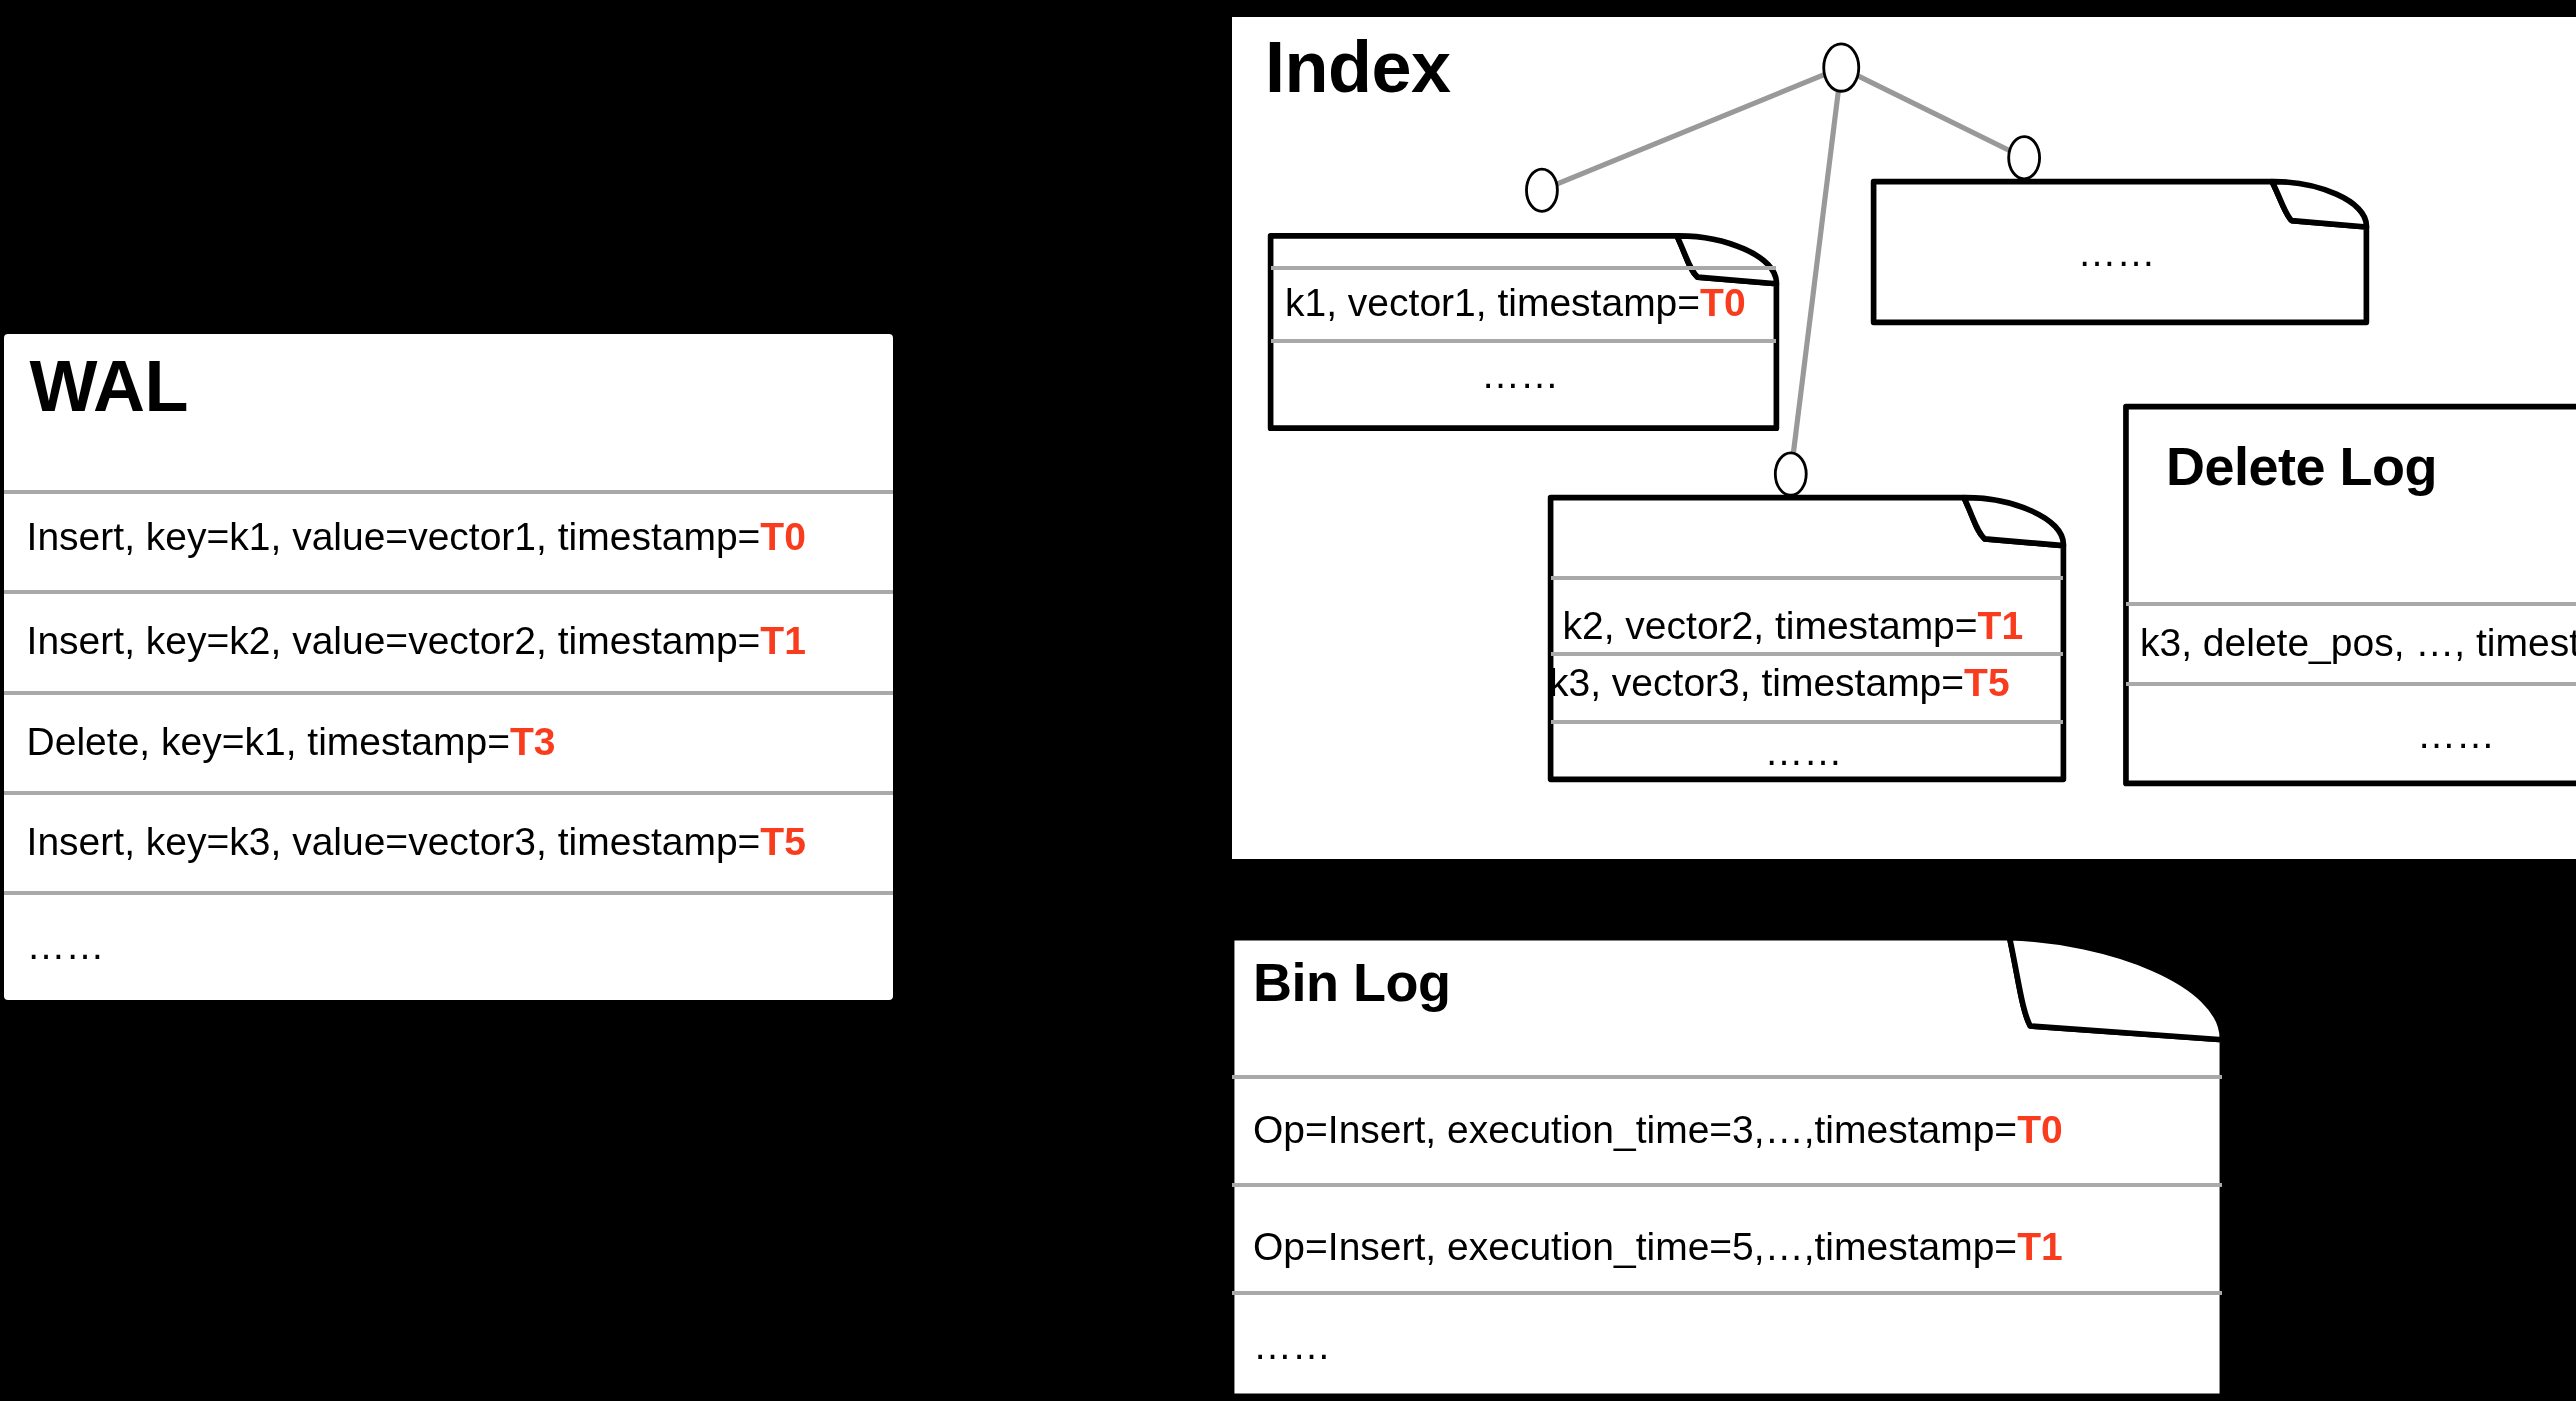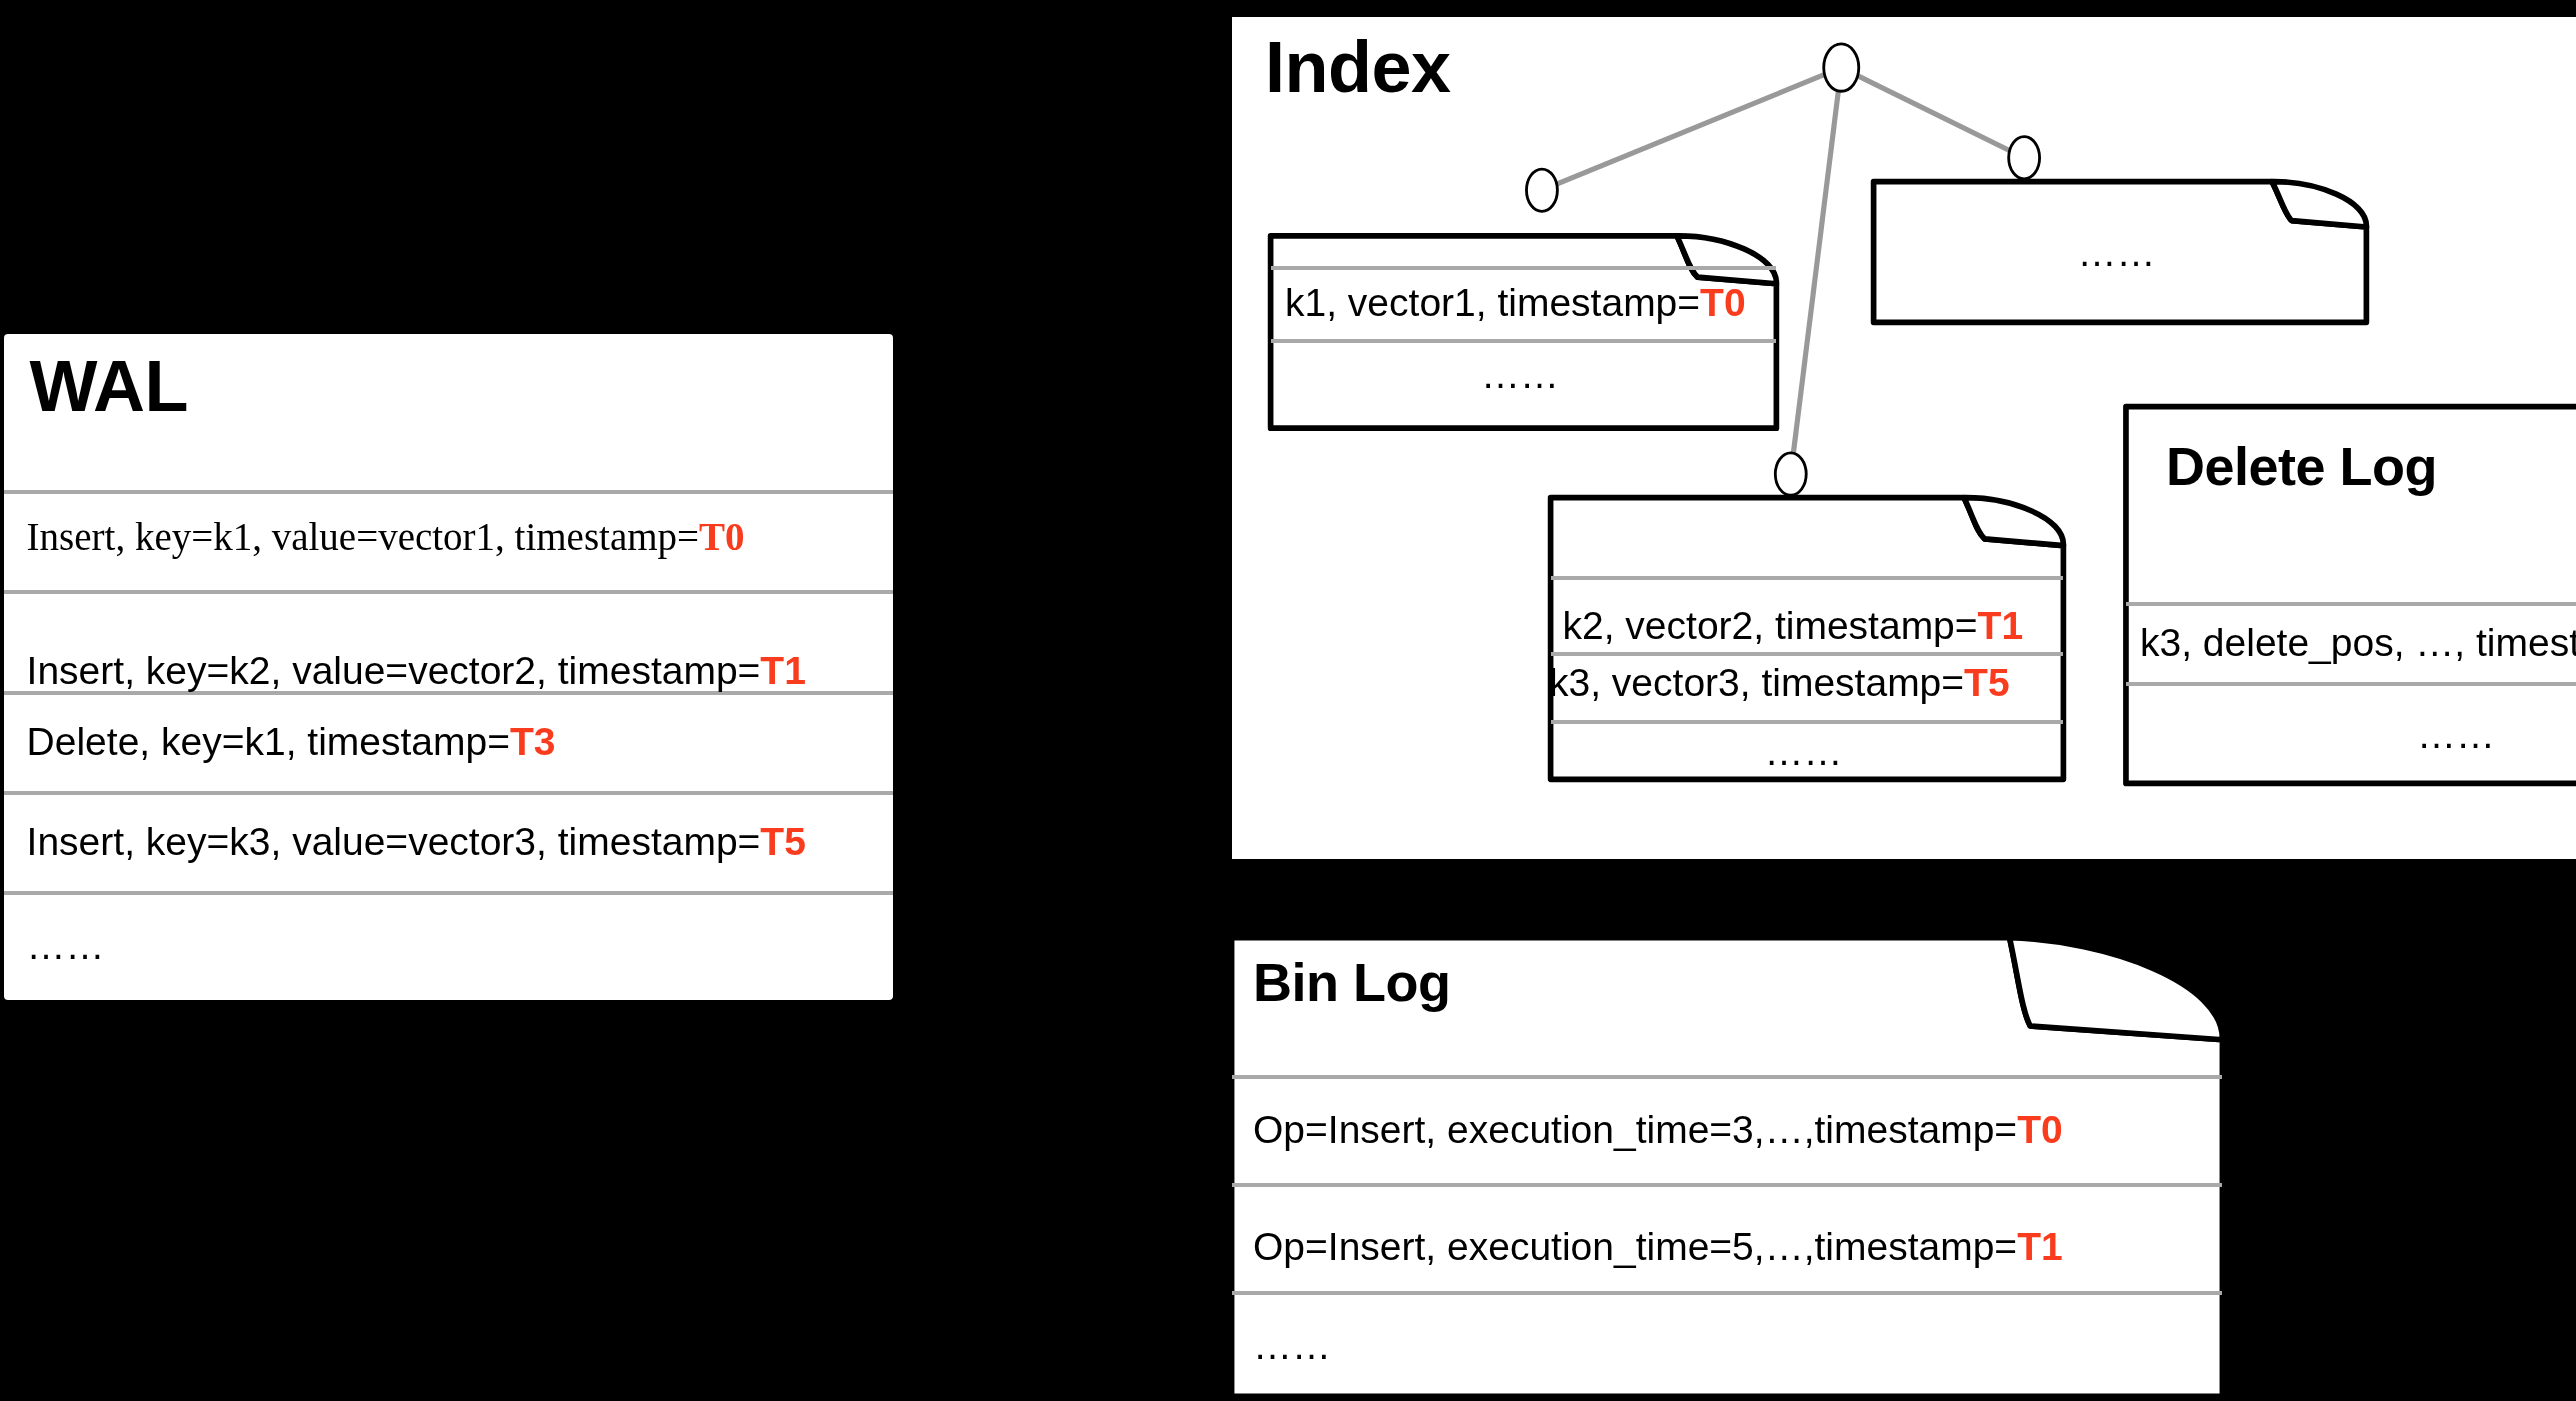--- a/index.html
+++ b/index.html
@@ -114,25 +114,25 @@
     </div>
   </div>
 
   <div class="panel z3" style="left:3.6px;top:334px;width:889px;height:666px;border-radius:4.1px;">
     <div class="title t110" style="left:26px;top:15.5px;">WAL</div>
     <div class="sep full" style="top:156px;"></div>
     <div class="sep full" style="top:256px;"></div>
     <div class="sep full" style="top:357px;"></div>
     <div class="sep full" style="top:457px;"></div>
     <div class="sep full" style="top:557px;"></div>
-    <div class="row" style="top:156px;height:92px;font-family:Liberation Serif, serif;">
+    <div class="row" style="top:156px;height:92px;">
       <span>Insert, key=k1, value=vector1, timestamp=</span>
         <span class="hl">T0</span>
     </div>
-    <div class="row" style="top:256px;height:100px;align-items:flex-end;">
+    <div class="row" style="top:256px;height:100px;">
       <span>Insert, key=k2, value=vector2, timestamp=</span>
         <span class="hl">T1</span>
     </div>
     <div class="row" style="top:357px;height:100px;">
       <span>Delete, key=k1, timestamp=</span>
         <span class="hl">T3</span>
     </div>
     <div class="row" style="top:457px;height:100px;">
       <span>Insert, key=k3, value=vector3, timestamp=</span>
         <span class="hl">T5</span>

